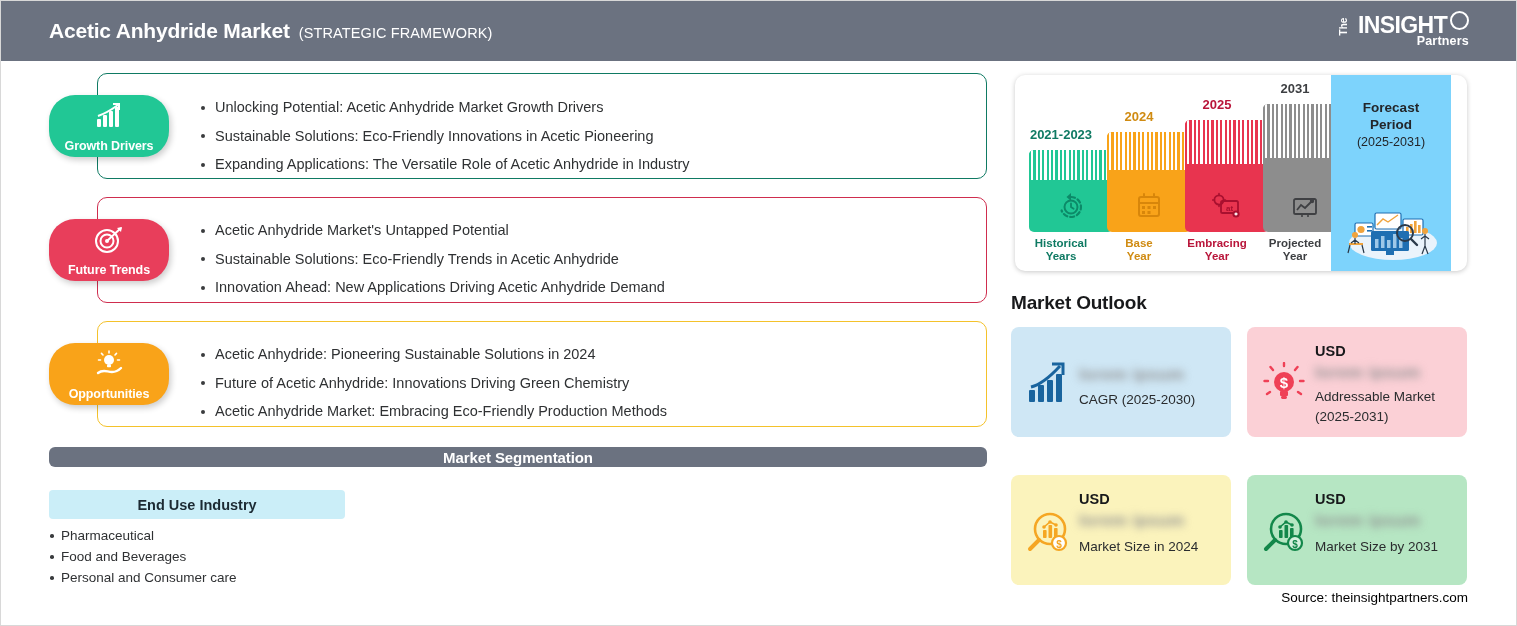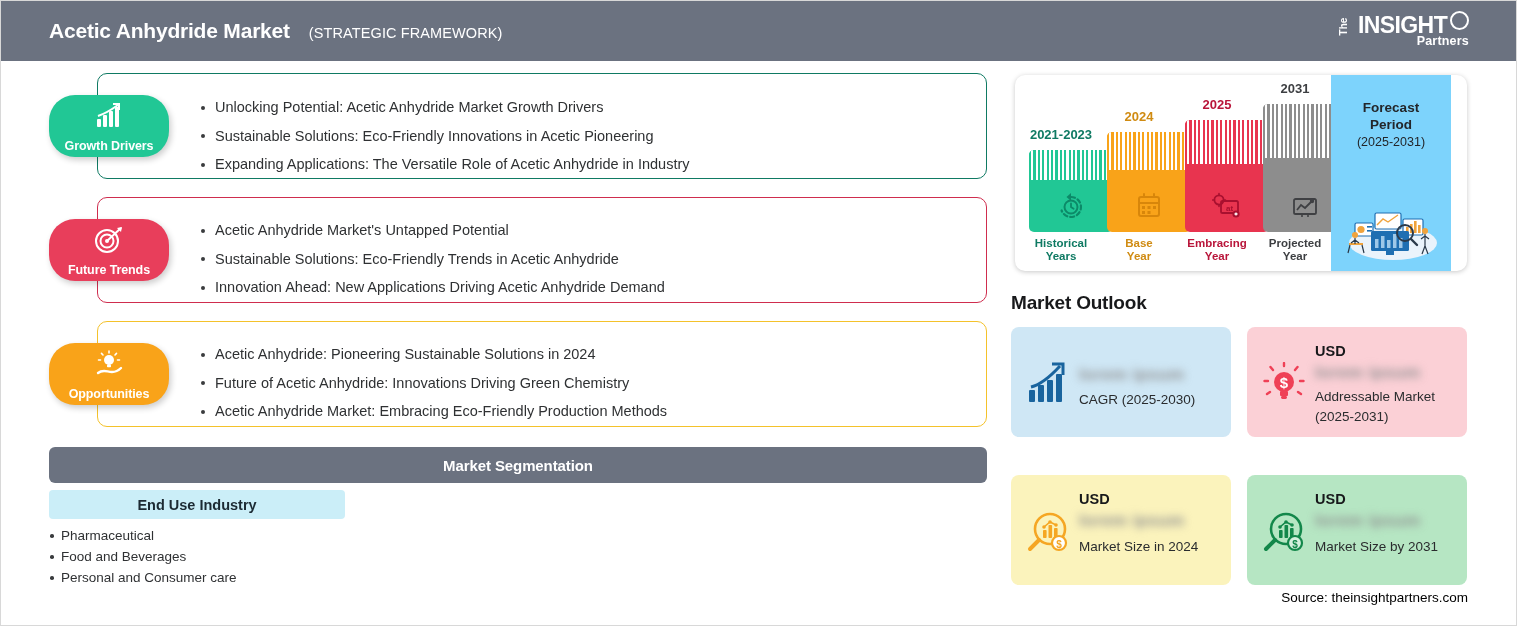--- a/index.html
+++ b/index.html
@@ -11,21 +11,21 @@
     position:relative;
   }
   #page{position:relative;width:1517px;height:626px;box-sizing:border-box;border:1px solid #d8d8d8;background:#fff;overflow:hidden;}
 
   
   #header{
     position:absolute;left:0;top:0;width:1517px;height:60px;
     background:#6b7280;
     display:flex;align-items:center;
   }
-  #header-title-wrap{margin-left:48px;display:flex;align-items:baseline;gap:19px;}
+  #header-title-wrap{margin-left:48px;display:flex;align-items:baseline;gap:9px;}
   #header-title{color:#ffffff;font-size:21px;font-weight:bold;letter-spacing:-0.2px;}
   #header-sub{color:#ffffff;font-size:14.5px;font-weight:normal;letter-spacing:0.1px;}
   #logo{position:absolute;right:46px;top:11px;width:130px;height:40px;color:#fff;}
   #logo .l-the{font-size:10px;font-weight:bold;transform:rotate(-90deg);position:absolute;left:-7px;top:9px;letter-spacing:0px;}
   #logo .l-ins{position:absolute;left:16px;top:0px;font-size:23px;font-weight:bold;letter-spacing:-0.6px;}
   #logo .l-par{position:absolute;right:3px;top:22px;font-size:12.5px;font-weight:bold;letter-spacing:0.2px;}
   #logo .l-circ{position:absolute;left:108px;top:-1px;width:15px;height:15px;border:2.3px solid #fff;border-radius:50%;}
 
   
   .cat-block{position:absolute;left:96px;width:890px;box-sizing:border-box;
@@ -44,21 +44,21 @@
   .badge .b-icon{position:absolute;top:7px;left:50%;transform:translateX(-50%);width:30px;height:28px;}
 
   .bullets{position:absolute;left:200px;width:790px;}
   .bullets.u1{top:92px;}
   .bullets.u2{top:215px;}
   .bullets.u3{top:339px;}
   .bullets li{list-style:none;position:relative;font-size:14.5px;color:#2f3133;line-height:28.5px;padding-left:14px;}
   .bullets ul{margin:0;padding:0;}
   .bullets li:before{content:"";position:absolute;left:0;top:12.5px;width:4px;height:4px;border-radius:50%;background:#3a3c3e;}
 
-  #seg-header{position:absolute;left:48px;top:446px;width:938px;height:36px;
+  #seg-header{position:absolute;left:48px;top:446px;width:938px;height:20px;
     background:#6b7280;border-radius:6px;color:#fff;font-size:15px;font-weight:bold;
     display:flex;align-items:center;justify-content:center;letter-spacing:-0.1px;}
   #seg-chip{position:absolute;left:48px;top:489px;width:296px;height:29px;background:#cbeef8;
     border-radius:4px;color:#1c2a33;font-size:14.5px;font-weight:bold;
     display:flex;align-items:center;justify-content:center;}
   #seg-list{position:absolute;left:48px;top:524px;width:420px;}
   #seg-list ul{margin:0;padding:0;}
   #seg-list li{list-style:none;position:relative;padding-left:12px;font-size:13.5px;color:#2f3133;line-height:21px;}
   #seg-list li:before{content:"";position:absolute;left:1px;top:9px;width:3.5px;height:3.5px;border-radius:50%;background:#3a3c3e;}
 

